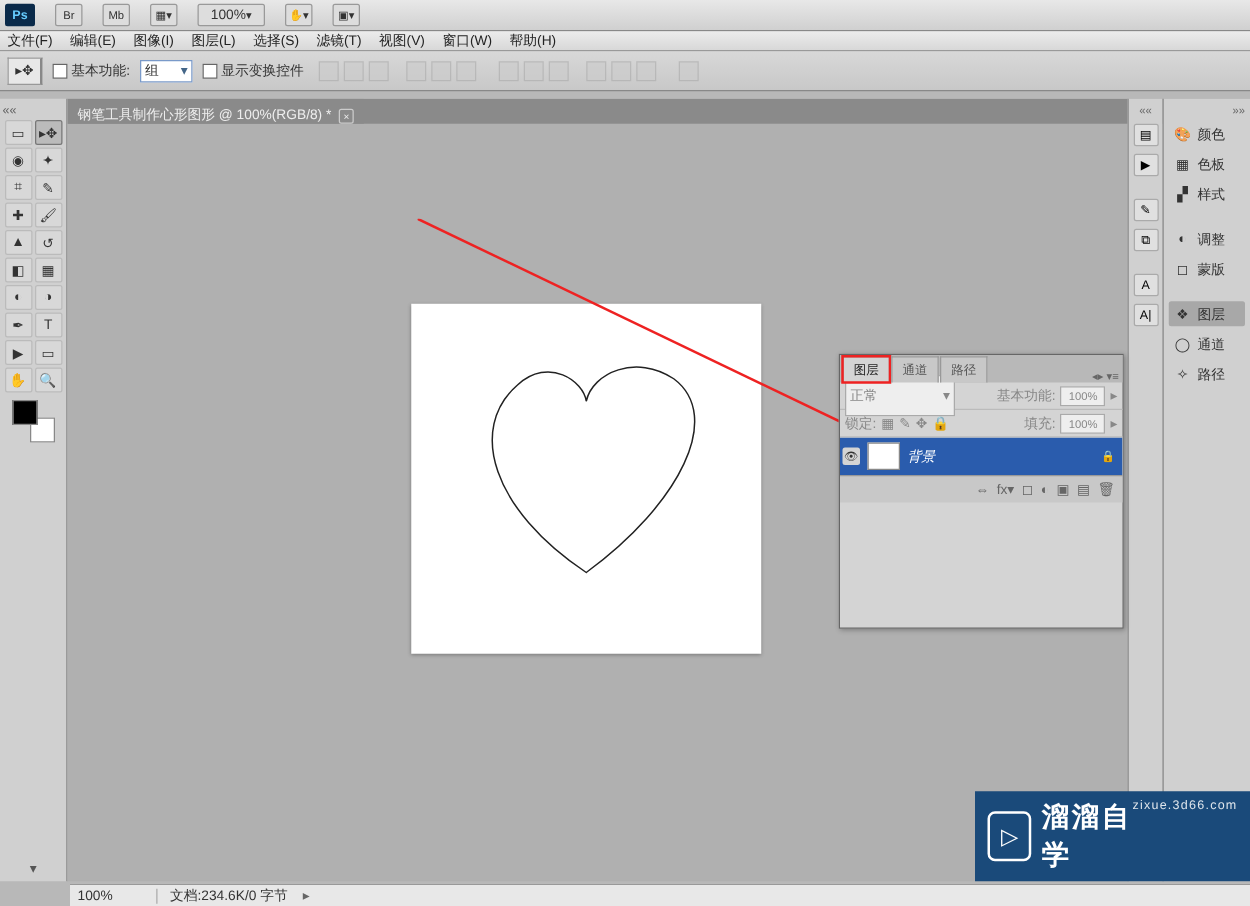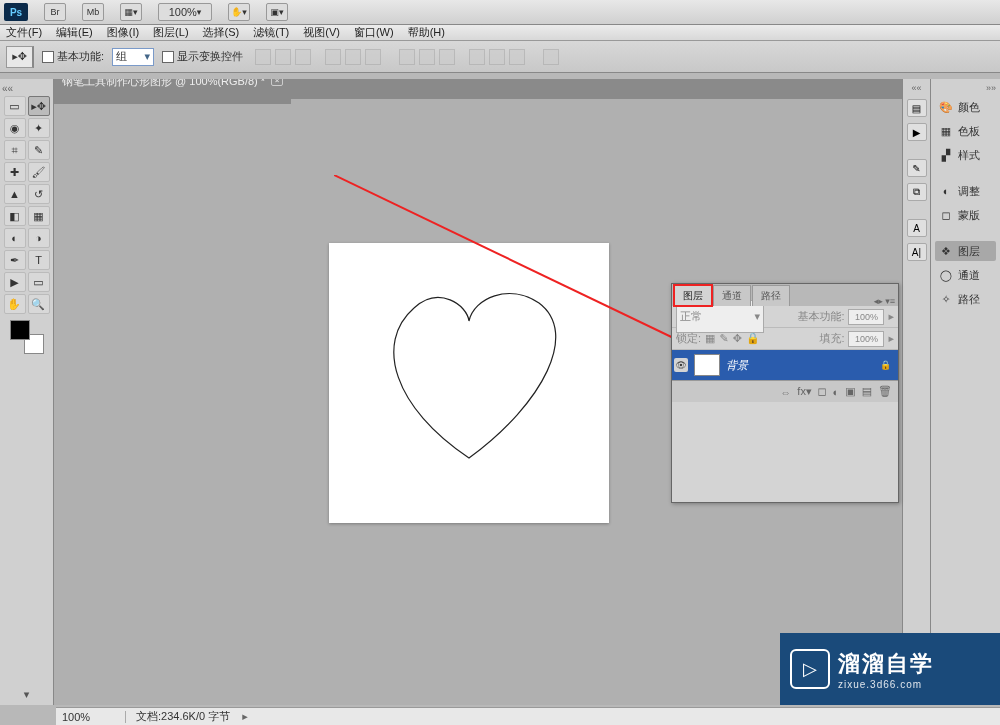--- a/index.html
+++ b/index.html
@@ -26,21 +26,21 @@
 .tool-grid{display:grid;grid-template-columns:22px 22px;gap:2px}
 .tool{width:22px;height:20px;background:#d8d8d8;border:1px solid #bbb;display:flex;align-items:center;justify-content:center;font-size:11px;color:#333;border-radius:2px}
 .tool.sel{background:#bbb;border:1px solid #777}
 .swatches{margin-top:6px;position:relative;width:34px;height:34px}
 .sw{position:absolute;width:20px;height:20px;border:1px solid #888}
 .sw.fg{background:#000;top:0;left:0;z-index:2}
 .sw.bg{background:#fff;bottom:0;right:0}
 .toolbox .expand{margin-top:auto;color:#555}
 .canvas-area{flex:1;background:#b0b0b0;position:relative;overflow:hidden}
 .doc-tab-bar{height:20px;background:#8a8a8a;display:flex;align-items:center}
-.doc-tab{height:30px;background:#8a8a8a;color:#eee;display:flex;align-items:flex-start;padding:0 8px;gap:6px;font-size:10px}
+.doc-tab{height:20px;background:#8a8a8a;color:#eee;display:flex;align-items:flex-end;padding:0 8px;gap:6px;font-size:10px}
 .doc-tab .x{width:12px;height:12px;border:1px solid #ccc;border-radius:2px;display:flex;align-items:center;justify-content:center;font-size:8px}
 .canvas{position:absolute;top:164px;left:275px;width:280px;height:280px;background:#fff;box-shadow:0 1px 3px rgba(0,0,0,.3)}
 .right-dock{position:absolute;top:79px;right:0;bottom:20px;display:flex}
 .dock-col{width:28px;background:#d0d0d0;border-left:1px solid #888;padding:4px 2px;display:flex;flex-direction:column;gap:6px;align-items:center}
 .dock-ico{width:20px;height:18px;background:#e0e0e0;border:1px solid #aaa;border-radius:2px;display:flex;align-items:center;justify-content:center;font-size:10px}
 .panel-col{width:70px;background:#d0d0d0;border-left:1px solid #888;padding:4px;display:flex;flex-direction:column;gap:4px}
 .panel-row{display:flex;align-items:center;gap:4px;height:20px;color:#333;padding:1px 3px;border-radius:2px}
 .panel-row.sel{background:#a8a8a8}
 .panel-ico{width:16px;height:14px;display:flex;align-items:center;justify-content:center;font-size:11px}
 .layers-panel{position:absolute;top:283px;right:101px;width:228px;height:220px;background:#d4d4d4;border:1px solid #666;box-shadow:1px 1px 4px rgba(0,0,0,.3)}
@@ -58,21 +58,21 @@
 .layer .thumb{width:26px;height:22px;background:#fff;border:1px solid #888}
 .layer .lock{margin-left:auto;font-size:9px}
 .lp-footer{height:22px;background:#c8c8c8;border-top:1px solid #999;display:flex;align-items:center;justify-content:flex-end;gap:6px;padding:0 6px;font-size:10px;color:#666}
 .lp-footer span{cursor:default}
 .statusbar{position:absolute;bottom:0;left:56px;right:0;height:18px;background:#e8e8e8;border-top:1px solid #999;display:flex;align-items:center;font-size:10px;color:#333}
 .statusbar .zoom{width:70px;padding:0 6px;border-right:1px solid #aaa}
 .statusbar .doc{padding:0 10px}
 .arrow-line{position:absolute;top:96px;left:280px;pointer-events:none}
 .watermark{position:absolute;right:0;bottom:20px;width:220px;height:72px;background:#1a4a7a;color:#fff;display:flex;align-items:center;padding:6px 10px;gap:8px}
 .wm-logo{width:40px;height:40px;border:2px solid #fff;border-radius:6px;display:flex;align-items:center;justify-content:center;font-size:18px}
-.wm-text{display:flex;flex-direction:column}
+.wm-text{display:flex;flex-direction:row}
 .wm-text .big{font-size:22px;font-weight:bold;letter-spacing:2px}
 .wm-text .small{font-size:10px;letter-spacing:1px;opacity:.85}
 .divider{width:1px;height:18px;background:#999;margin:0 2px}
 </style>
 </head>
 <body>
 
 <div class="titlebar">
   <div class="ps-logo">Ps</div>
   <div class="tb-ico">Br</div>

